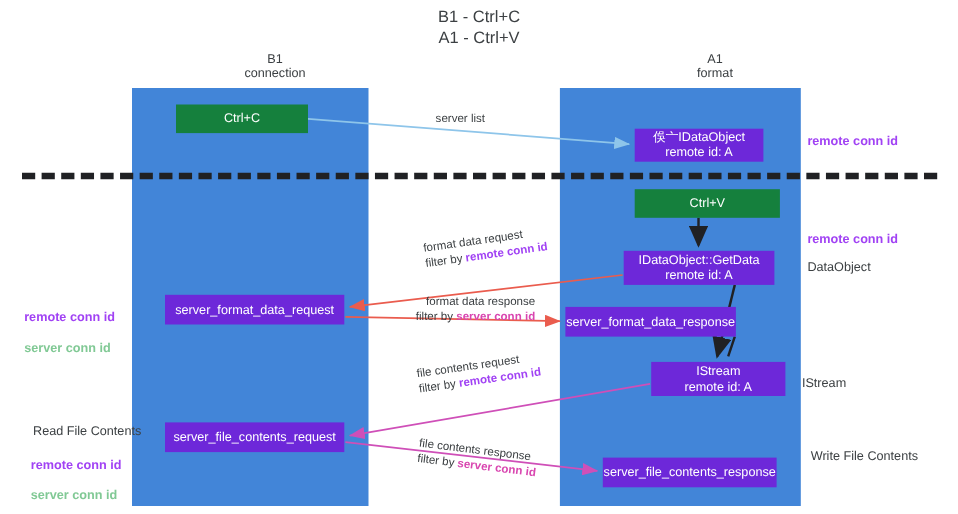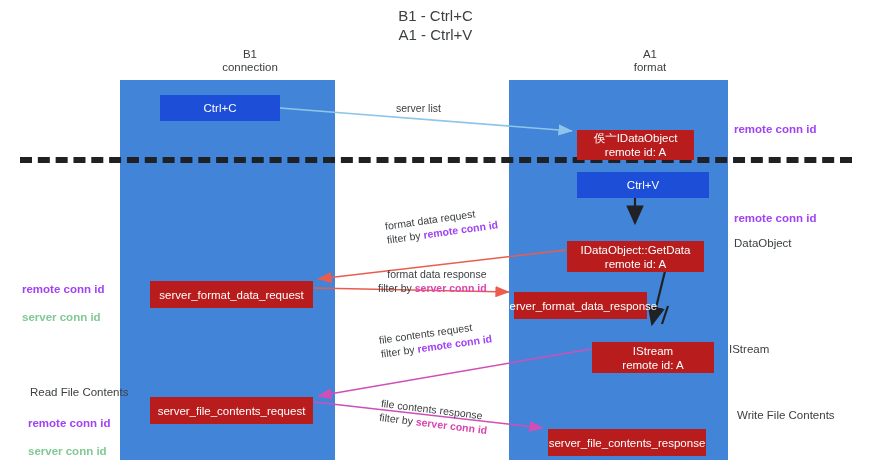--- a/index.html
+++ b/index.html
@@ -39,29 +39,29 @@
     border-top:6px dashed #202124;
   }
 
   
   .box{
     position:absolute;box-sizing:border-box;
     display:flex;flex-direction:column;align-items:center;justify-content:center;
     font-size:11.5px;line-height:14px;color:#ffffff;text-align:center;
     white-space:pre-line;
   }
-  .box.green{background:#1d4ed8;}
-  .box.orange{background:#b91c1c;margin-top:13px;}
+  .box.green{background:#15803d;}
+  .box.orange{background:#6d28d9;}
 
   #box-ctrlc{left:160px;top:95px;width:120px;height:26px;}
   #box-idataobject{left:577px;top:117px;width:117px;height:30px;}
   #box-ctrlv{left:577px;top:172px;width:132px;height:26px;}
   #box-getdata{left:567px;top:228px;width:137px;height:31px;}
   #box-sfdreq{left:150px;top:268px;width:163px;height:27px;}
-  #box-sfdresp{left:514px;top:279px;width:133px;height:27px;}
+  #box-sfdresp{left:514px;top:279px;width:155px;height:27px;}
   #box-istream{left:592px;top:329px;width:122px;height:31px;}
   #box-sfcreq{left:150px;top:384px;width:163px;height:27px;}
   #box-sfcresp{left:548px;top:416px;width:158px;height:27px;}
 
   
   .annot{position:absolute;font-size:11.5px;line-height:14px;white-space:pre-line;}
   .annot.purple{color:#a142f4;font-weight:bold;}
   .annot.plain{color:#3c4043;}
   .annot.dual .p{color:#a142f4;font-weight:bold;}
   .annot.dual .g{color:#81c995;font-weight:bold;}

